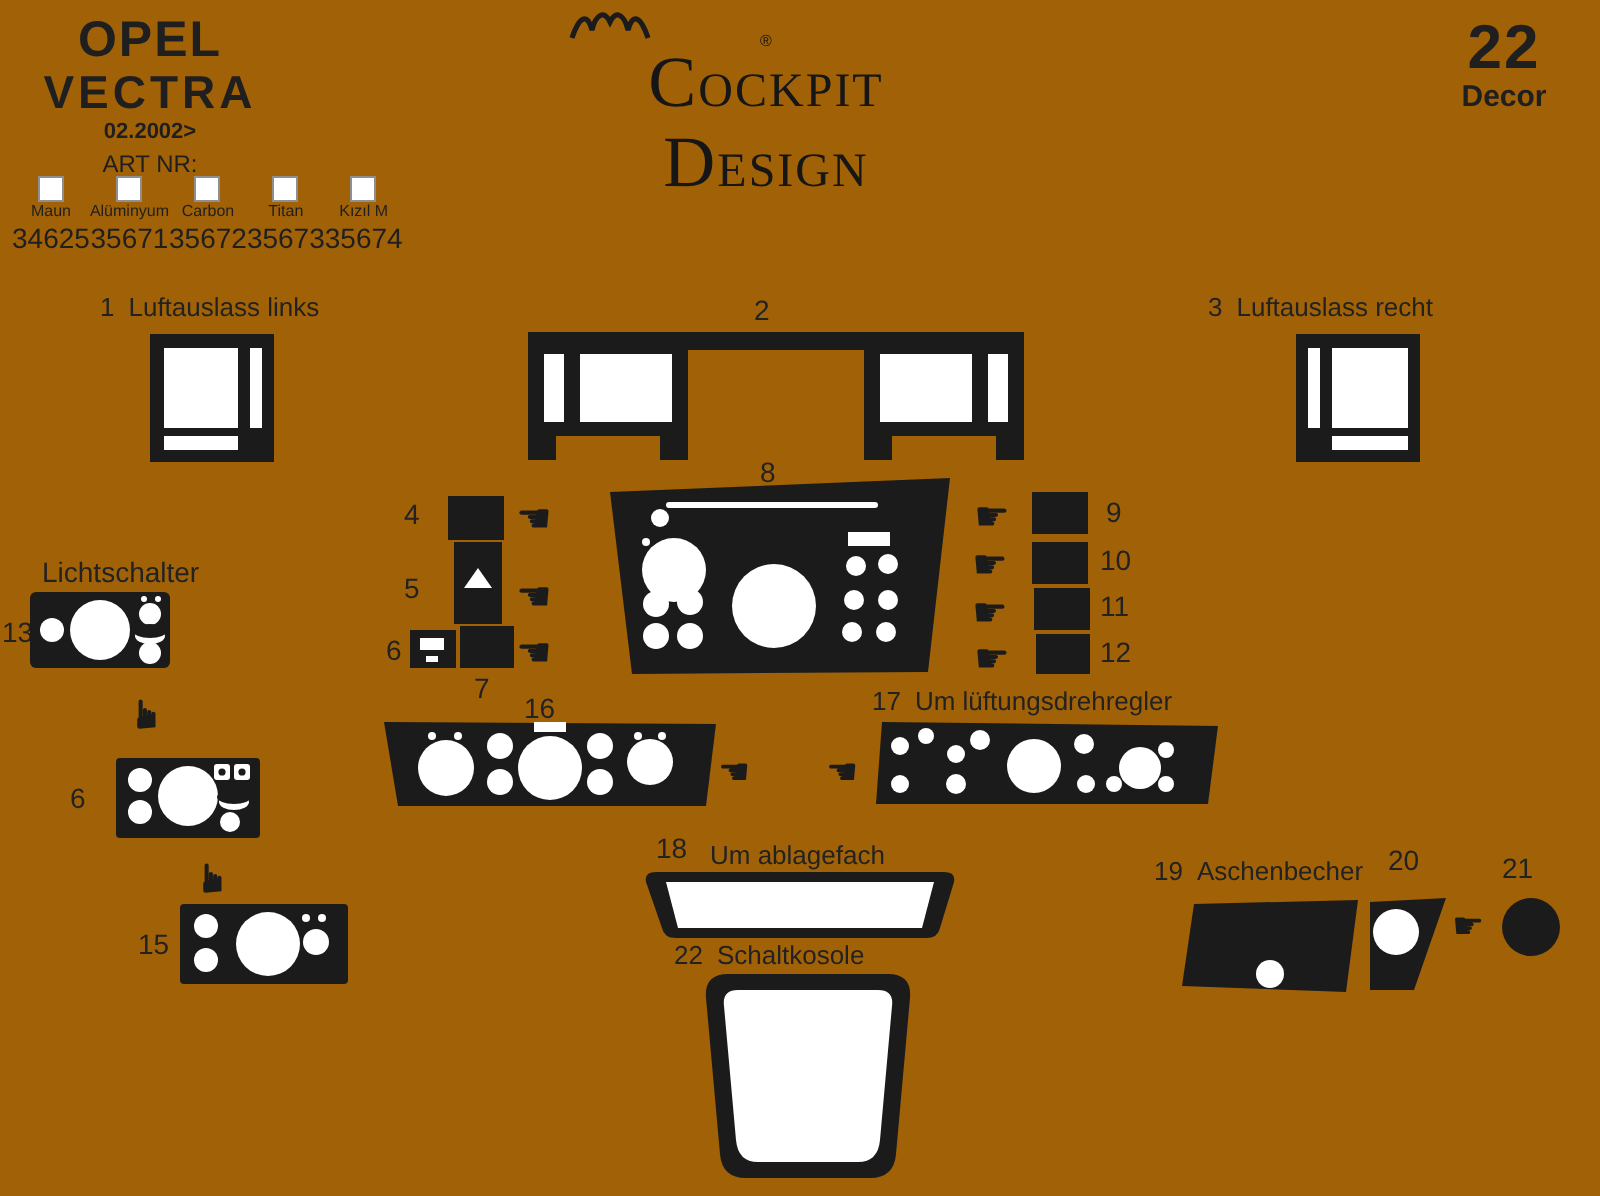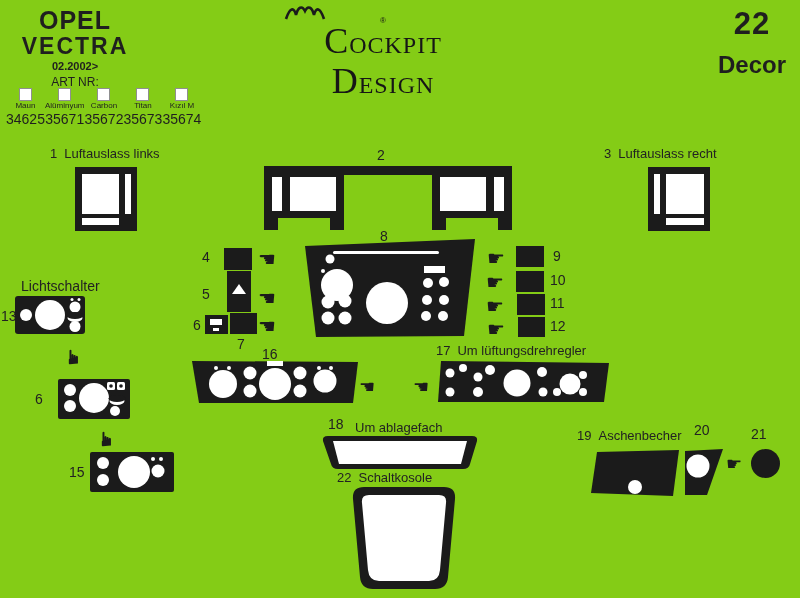--- a/index.html
+++ b/index.html
@@ -1,17 +1,17 @@
 <!DOCTYPE html>
 <html><head>
 <meta charset="utf-8">
 <style>
   html,body { margin:0; padding:0; background:#fff; }
   .stage {
-    position:relative; width:800px; height:598px; background:#84cc16;
+    position:relative; width:800px; height:598px; background:#a16207;
     font-family:"Liberation Sans", sans-serif; color:#1f1f1f; overflow:hidden;
   }
   .abs { position:absolute; }
   
   .brandbox { position:absolute; left:0px; top:8px; width:150px; text-align:center; }
   .brand   { font-size:25px; font-weight:bold; letter-spacing:1px; line-height:1.0; }
   .model   { font-size:23px; font-weight:bold; letter-spacing:2px; line-height:1.15; }
   .year    { font-size:11px; font-weight:bold; line-height:1.3; }
   .artnr   { font-size:12px; line-height:1.4; }
   .swatches { position:absolute; left:6px; top:88px; display:flex; width:155px; }
@@ -21,21 +21,21 @@
   .swatch .cd { font-size:14px; line-height:1.2; }
   
   .logo { position:absolute; left:283px; top:4px; width:200px; text-align:center; color:#161616; }
   .crownrow { height:18px; line-height:0; }
   .logo-word { display:inline-block; font-family:"Liberation Serif", serif; font-size:24px; letter-spacing:1px; line-height:1.1; }
   .logo-word::first-letter { font-size:36px; }
   .reg { font-size:8px; vertical-align:top; }
   
   .decor { position:absolute; right:8px; top:8px; width:80px; text-align:center; font-weight:bold; line-height:1; }
   .decor .cnt { font-size:31px; letter-spacing:1px; }
-  .decor .wrd { font-size:24px; margin-top:14px; }
+  .decor .wrd { font-size:15px; margin-top:2px; }
   
   .lbl { position:absolute; font-size:13px; white-space:nowrap; color:#222; }
   .num { position:absolute; font-size:14px; white-space:nowrap; color:#222; }
   .pnum { margin-right:7px; }
   .biglbl { font-size:14px; }
   
   .blk { position:absolute; background:#1b1b1b; }
   svg { display:block; }
   .hand { position:absolute; font-size:20px; line-height:1; color:#1b1b1b;
           font-family:"DejaVu Sans", sans-serif; }

